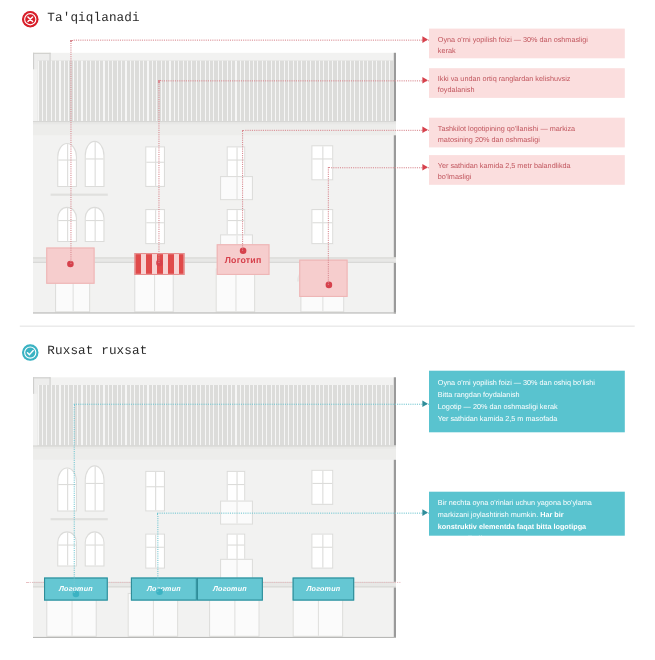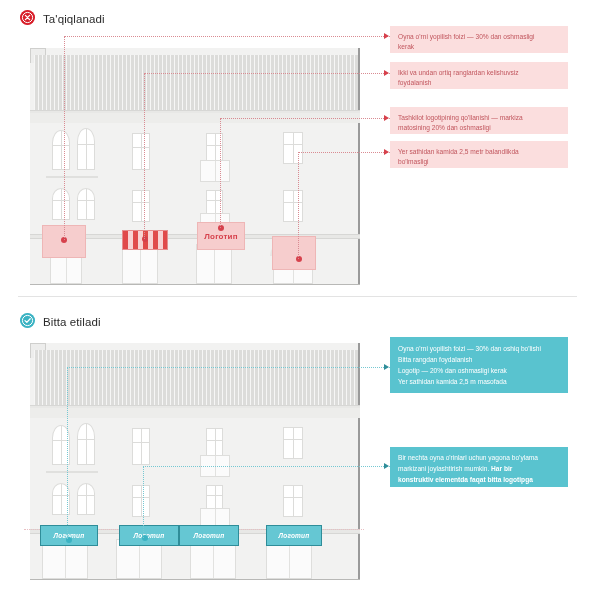--- a/index.html
+++ b/index.html
@@ -4,21 +4,21 @@
 <style>
   html,body{margin:0;padding:0;background:#ffffff;}
   body{
     width:595px;height:600px;position:relative;overflow:hidden;
     font-family:"Liberation Sans","DejaVu Sans",sans-serif;
     -webkit-font-smoothing:antialiased;
   }
   .page{position:absolute;inset:0;}
 
   
-  .sec-head{position:absolute;display:flex;align-items:flex-end;gap:8px;}
+  .sec-head{position:absolute;display:flex;align-items:flex-start;gap:8px;font-family:Liberation Mono, monospace;}
   .sec-head .label{font-size:11.5px;color:#2a2a2a;letter-spacing:.1px;}
   .badge{width:15px;height:15px;border-radius:50%;position:relative;flex:0 0 auto;}
   .badge.deny{background:#d81f2a;}
   .badge.allow{background:#3bb3c3;}
   .badge svg{position:absolute;left:0;top:0;}
 
   .divider{position:absolute;height:1px;background:#e3e3e3;left:18px;right:18px;}
 
   
   .bld{position:absolute;}
@@ -183,21 +183,21 @@
   <div class="divider" style="top:296px;"></div>
 
   <div class="sec-head" style="left:20px;top:313px;">
     <span class="badge allow">
       <svg width="15" height="15" viewBox="0 0 15 15">
         <circle cx="7.5" cy="7.5" r="7" fill="#3bb3c3"></circle>
         <circle cx="7.5" cy="7.5" r="5.1" fill="none" stroke="#ffffff" stroke-width="1"></circle>
         <path d="M5 7.6 L6.8 9.4 L10.2 5.7" stroke="#ffffff" stroke-width="1.3" fill="none" stroke-linecap="round" stroke-linejoin="round"></path>
       </svg>
     </span>
-    <span class="label">Bitta etiladi</span>
+    <span class="label">Ruxsat ruxsat</span>
   </div>
 
   <div class="bld" style="left:30px;top:343px;width:330px;height:237px;">
     <div class="frame"></div>
     <div class="chimney" style="left:0px;top:0px;width:14px;height:14px;"></div>
     <div class="roof" style="top:7px;height:55px;left:4px;right:2px;">
       <div class="stripes"></div>
     </div>
     <div class="cornice" style="top:62px;"></div>
     <div class="band" style="top:65px;height:10px;background:#ededeb;"></div>

